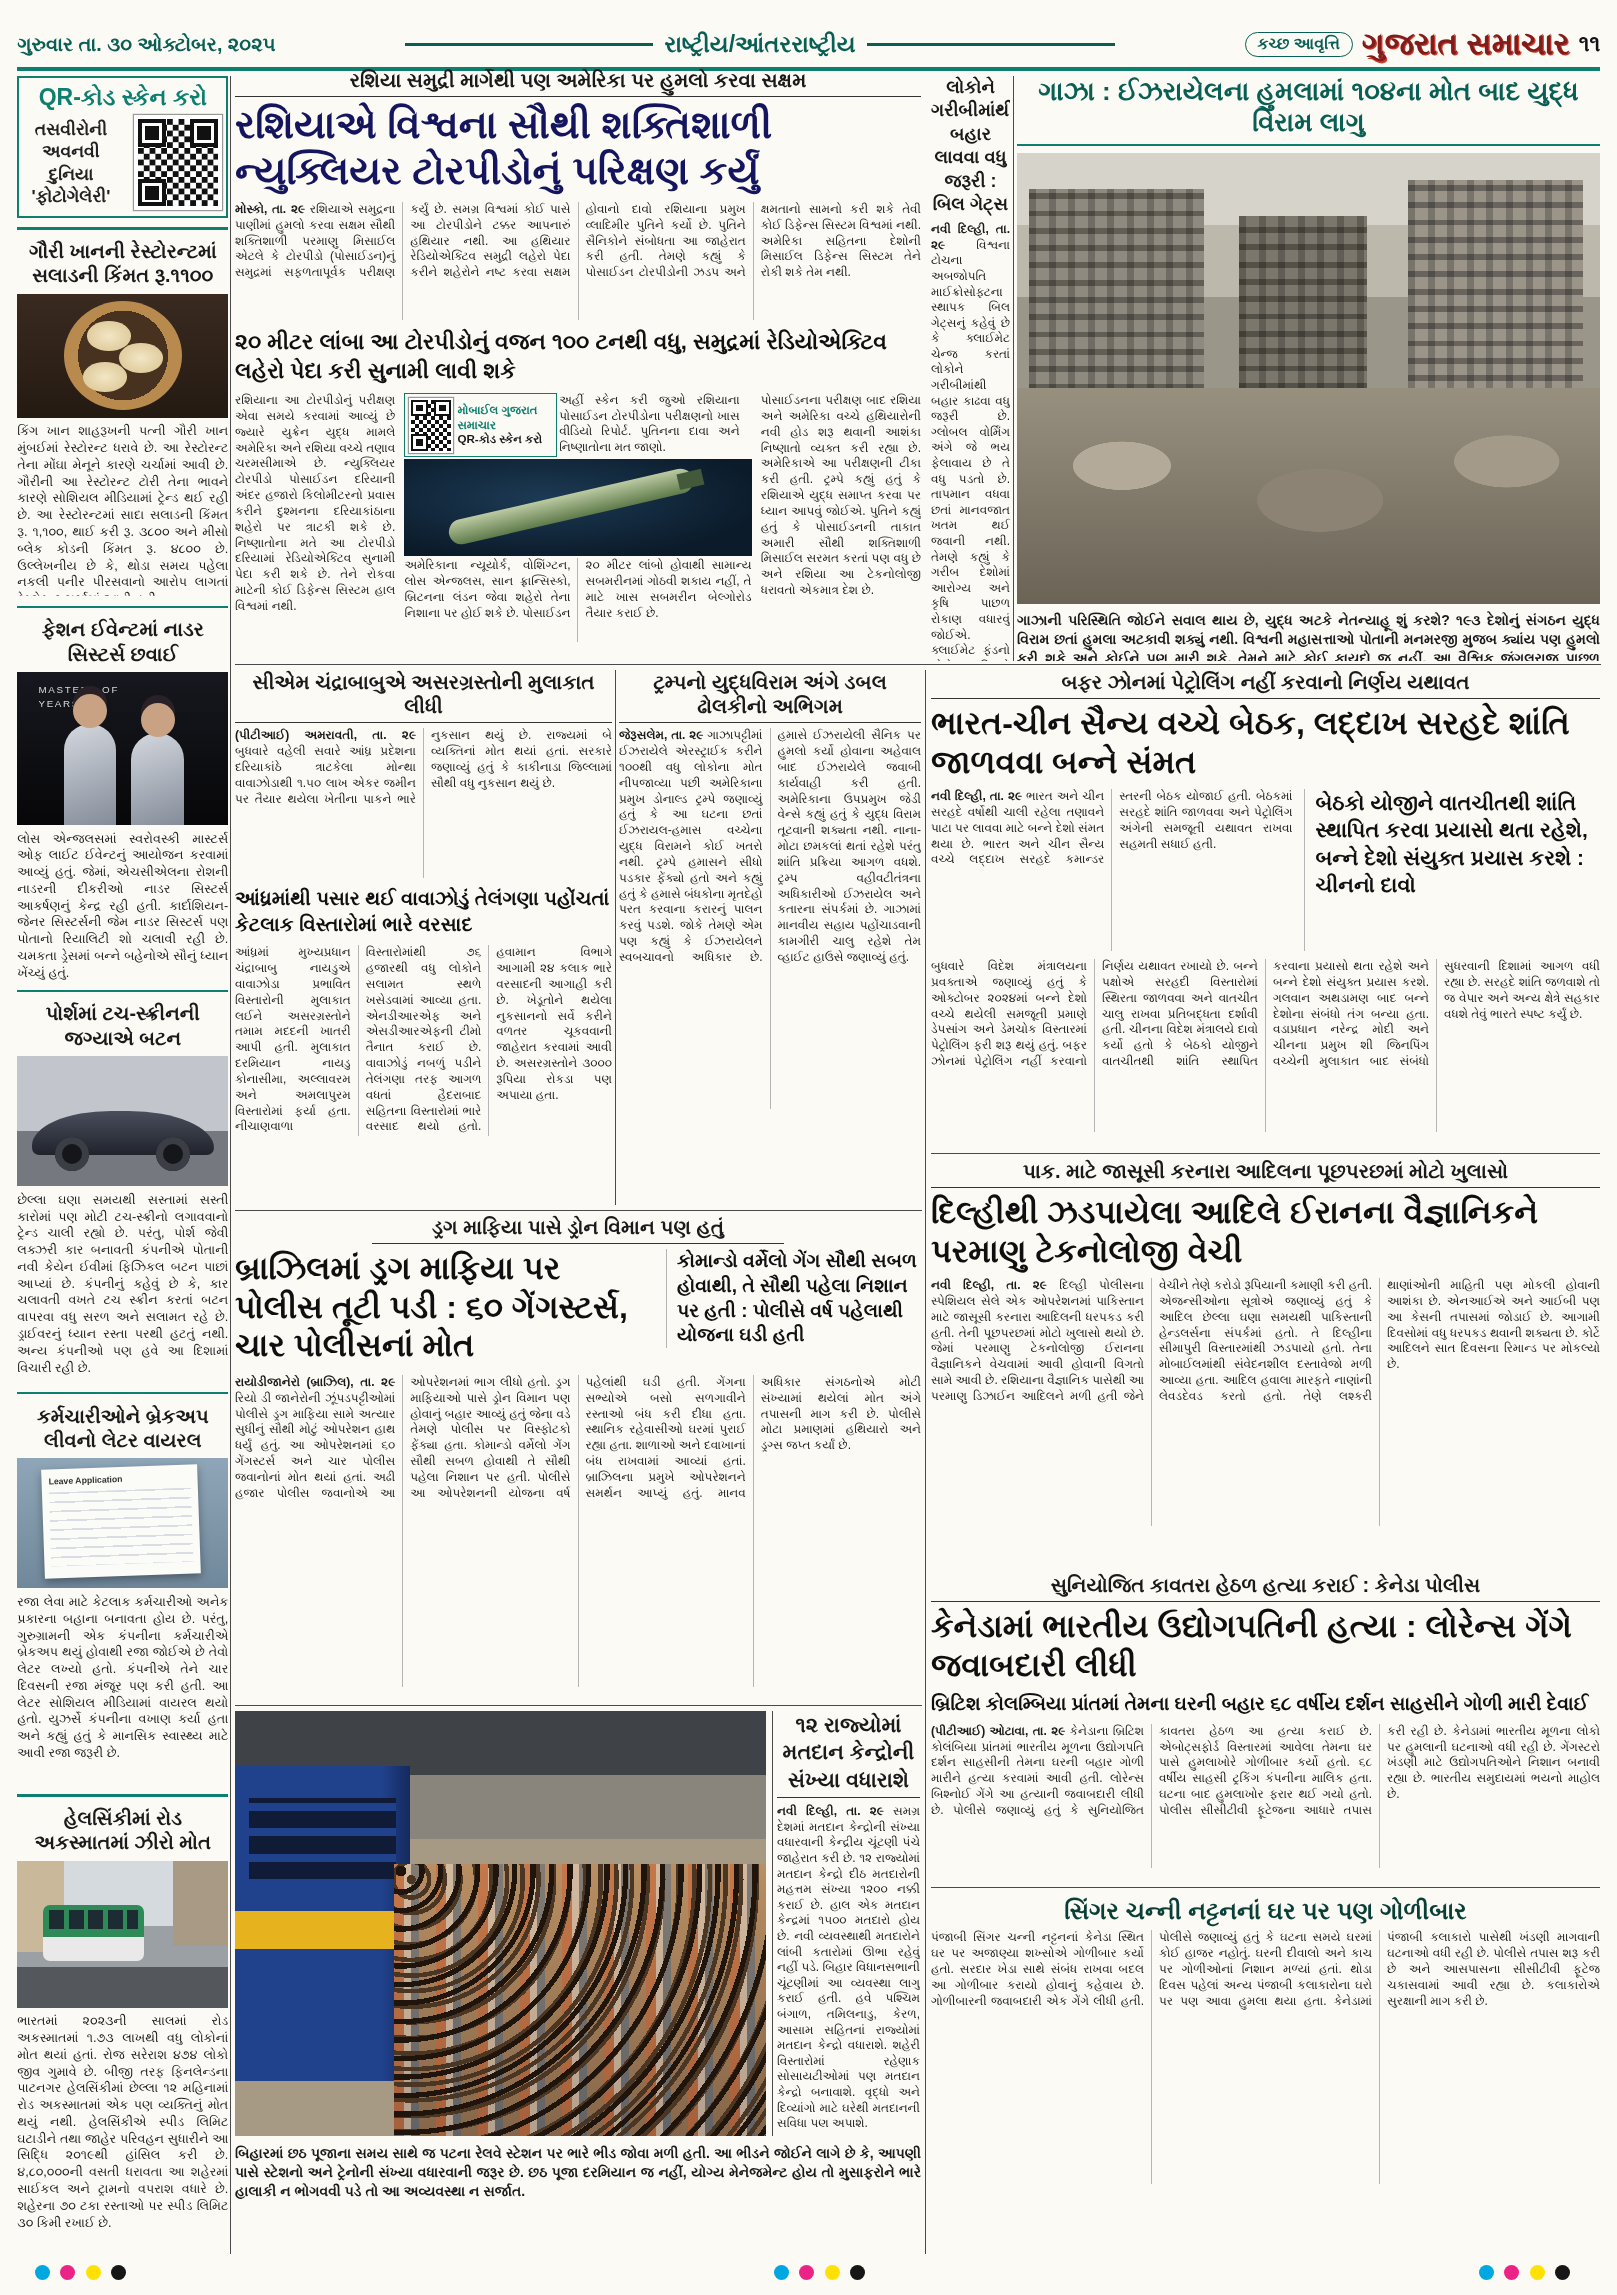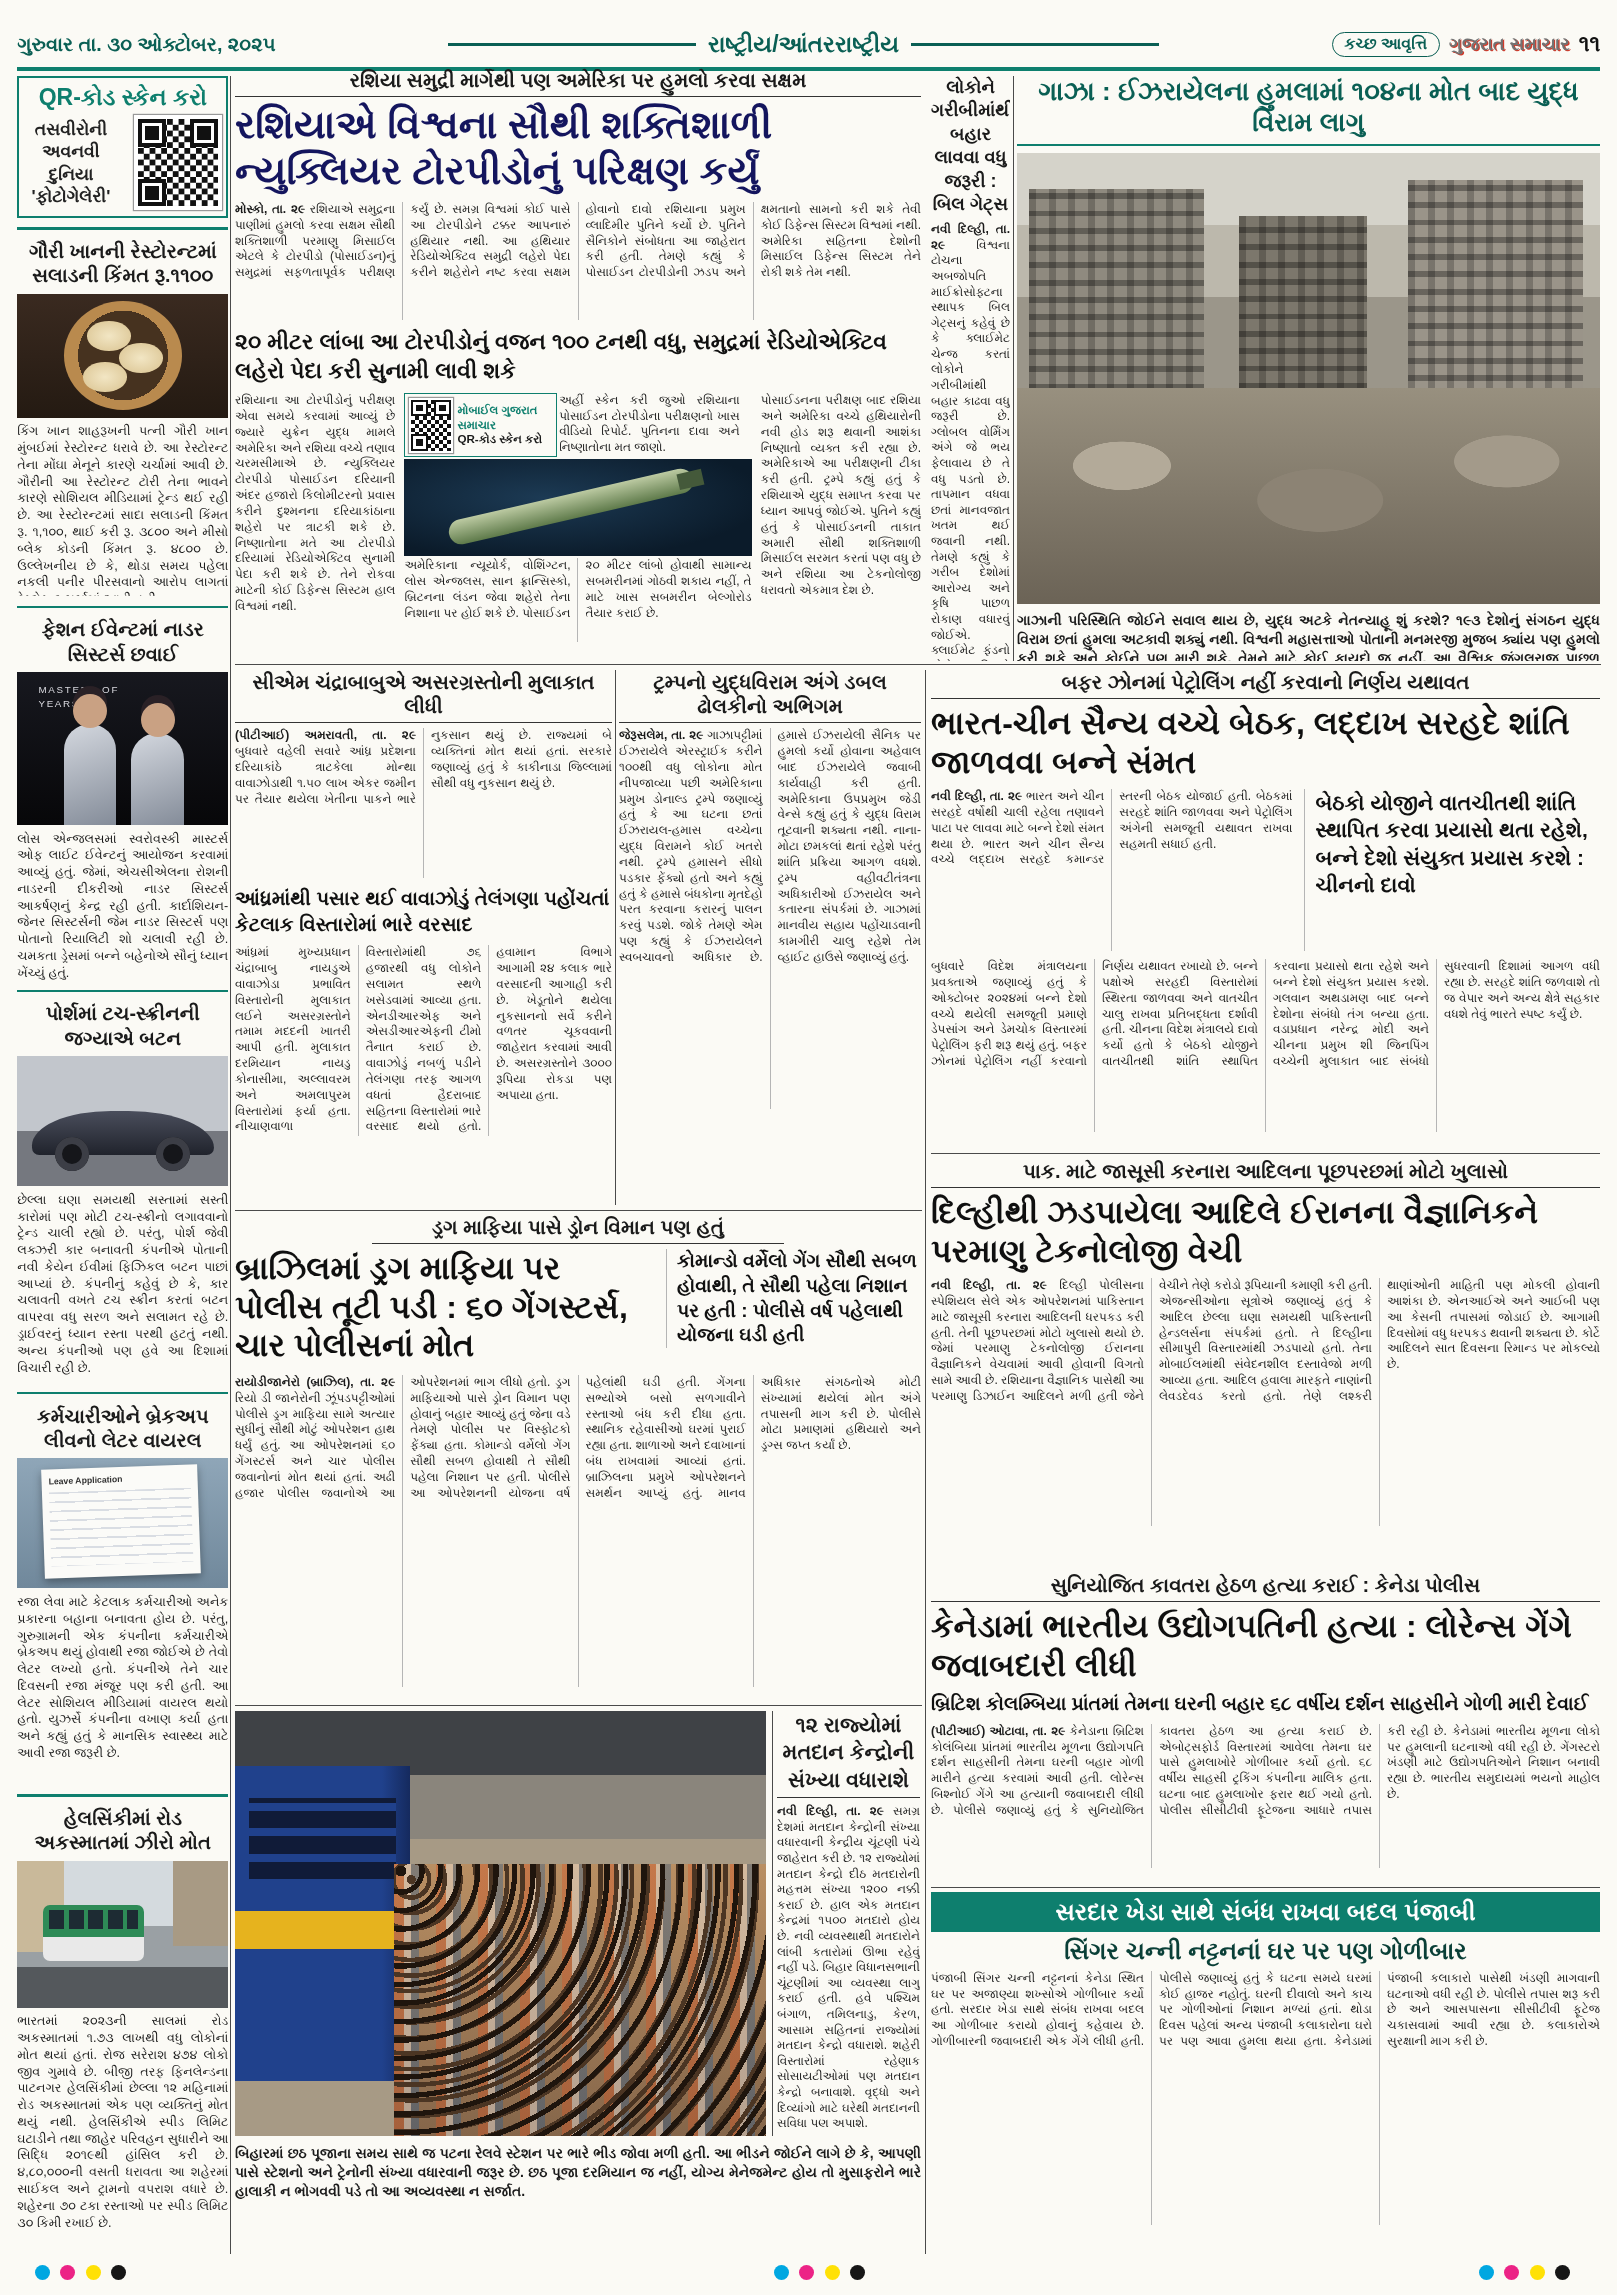--- a/index.html
+++ b/index.html
@@ -15,21 +15,21 @@
   .rule-v{position:absolute;width:1.2px;background:var(--rule);}
 
   
   .masthead{position:absolute;left:17.3px;top:25.4px;width:1583px;height:38px;display:flex;
             align-items:center;justify-content:space-between;color:var(--teal-dark);font-weight:bold;}
   .mast-date{font-size:19.6px;}
   .mast-center{display:flex;align-items:center;gap:11.6px;font-size:23px;}
   .mast-line{width:248px;height:2.3px;background:var(--teal-dark);}
   .mast-right{display:flex;align-items:center;gap:9.2px;}
   .edition-pill{border:1.7px solid var(--teal-dark);border-radius:25.4px;padding:2.3px 11.6px;font-size:16px;}
-  .paper-name{font-size:18px;color:#737373;text-shadow:1.2px 1.2px 0 #d23a2a;text-align:right;}
+  .paper-name{font-size:31px;color:#7f1d1d;text-shadow:1.2px 1.2px 0 #d23a2a;text-align:right;}
   .page-no{font-size:22px;color:#111;}
   .mast-rule{position:absolute;left:17.3px;top:67px;width:1583px;height:3.5px;background:var(--accent);}
 
   
   .art{position:absolute;overflow:hidden;}
   .kicker{font-size:20px;font-weight:bold;text-align:center;border-bottom:1.2px solid #333;
           padding-bottom:3.5px;margin-bottom:5.8px;line-height:1.2;}
   .h-xl{font-size:39px;line-height:1.16;font-weight:800;color:#14155e;margin:2.3px 0 9.2px;}
   .h-lg{font-size:32px;line-height:1.2;font-weight:800;color:#0f0f0f;margin:2.3px 0 8px;}
   .h-md{font-size:28px;line-height:1.22;font-weight:800;color:#0f0f0f;margin:2.3px 0 7px;}
@@ -391,21 +391,20 @@
     <div class="subhead" style="font-size:19px;margin-bottom:7px;">બ્રિટિશ કોલમ્બિયા પ્રાંતમાં તેમના ઘરની બહાર ૬૮ વર્ષીય દર્શન સાહસીને ગોળી મારી દેવાઈ</div>
     <div class="cols-3 body clip" style="height:144px;">
       <p class="m0"><span class="dateline">(પીટીઆઈ) ઓટાવા, તા. ૨૯</span>
         <span>કેનેડાના બ્રિટિશ કોલંબિયા પ્રાંતમાં ભારતીય મૂળના ઉદ્યોગપતિ દર્શન સાહસીની તેમના ઘરની બહાર ગોળી મારીને હત્યા કરવામાં આવી હતી. લોરેન્સ બિશ્નોઈ ગેંગે આ હત્યાની જવાબદારી લીધી છે. પોલીસે જણાવ્યું હતું કે સુનિયોજિત કાવતરા હેઠળ આ હત્યા કરાઈ છે. એબોટ્સફોર્ડ વિસ્તારમાં આવેલા તેમના ઘર પાસે હુમલાખોરે ગોળીબાર કર્યો હતો. ૬૮ વર્ષીય સાહસી ટ્રકિંગ કંપનીના માલિક હતા. ઘટના બાદ હુમલાખોર ફરાર થઈ ગયો હતો. પોલીસ સીસીટીવી ફૂટેજના આધારે તપાસ કરી રહી છે. કેનેડામાં ભારતીય મૂળના લોકો પર હુમલાની ઘટનાઓ વધી રહી છે. ગેંગસ્ટરો ખંડણી માટે ઉદ્યોગપતિઓને નિશાન બનાવી રહ્યા છે. ભારતીય સમુદાયમાં ભયનો માહોલ છે.</span></p>
     </div>
   </section>
 
   <div class="rule-h" style="left:931px;top:1887px;width:669px;"></div>
 
   <section class="art" style="left:931px;top:1892px;width:669px;height:362px;">
-    <div class="bar-teal">સરદાર ખેડા સાથે સંબંધ રાખવા બદલ પંજાબી</div>
     <div class="singer-l2">સિંગર ચન્ની નટ્ટનનાં ઘર પર પણ ગોળીબાર</div>
     <div class="cols-3 body clip" style="height:254px;">પંજાબી સિંગર ચન્ની નટ્ટનનાં કેનેડા સ્થિત ઘર પર અજાણ્યા શખ્સોએ ગોળીબાર કર્યો હતો. સરદાર ખેડા સાથે સંબંધ રાખવા બદલ આ ગોળીબાર કરાયો હોવાનું કહેવાય છે. ગોળીબારની જવાબદારી એક ગેંગે લીધી હતી. પોલીસે જણાવ્યું હતું કે ઘટના સમયે ઘરમાં કોઈ હાજર નહોતું. ઘરની દીવાલો અને કાચ પર ગોળીઓનાં નિશાન મળ્યાં હતાં. થોડા દિવસ પહેલાં અન્ય પંજાબી કલાકારોના ઘરો પર પણ આવા હુમલા થયા હતા. કેનેડામાં પંજાબી કલાકારો પાસેથી ખંડણી માગવાની ઘટનાઓ વધી રહી છે. પોલીસે તપાસ શરૂ કરી છે અને આસપાસના સીસીટીવી ફૂટેજ ચકાસવામાં આવી રહ્યા છે. કલાકારોએ સુરક્ષાની માગ કરી છે.</div>
   </section>
 
   <div class="rule-v" style="left:230px;top:76px;height:2178px;"></div>
   <div class="rule-v" style="left:1013px;top:76px;height:585px;"></div>
 
   <div class="regs" style="left:35px;top:2265px;">
     <span class="dot c"></span>
     <span class="dot m"></span>

